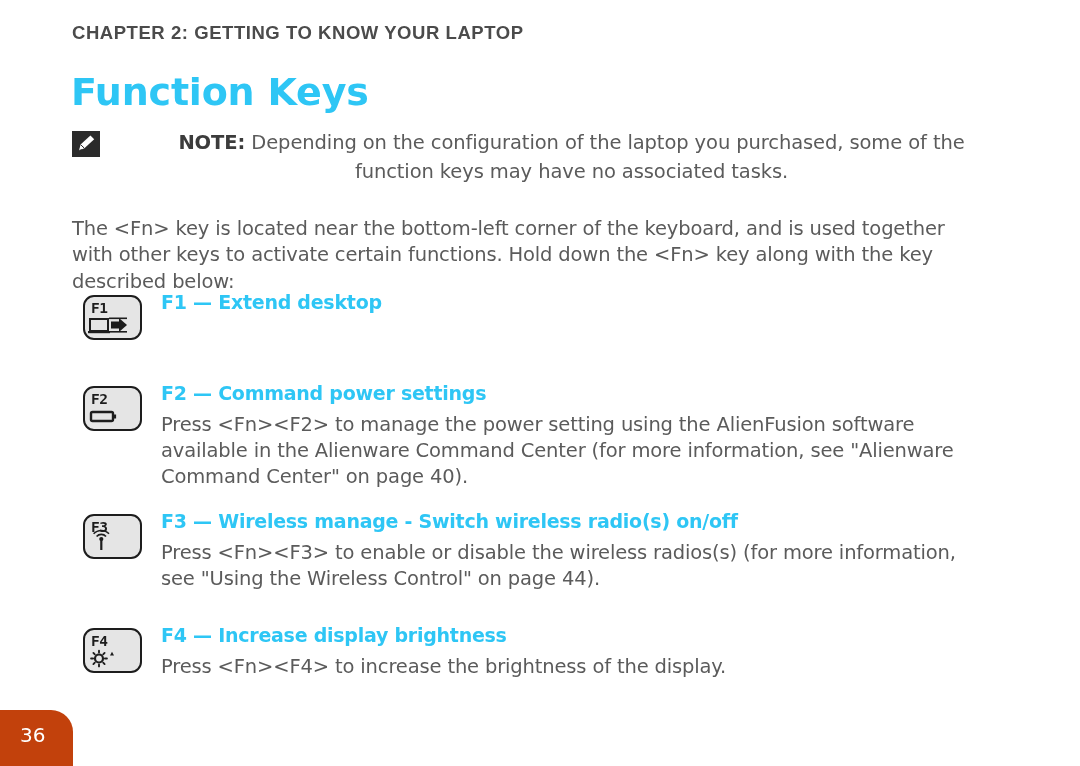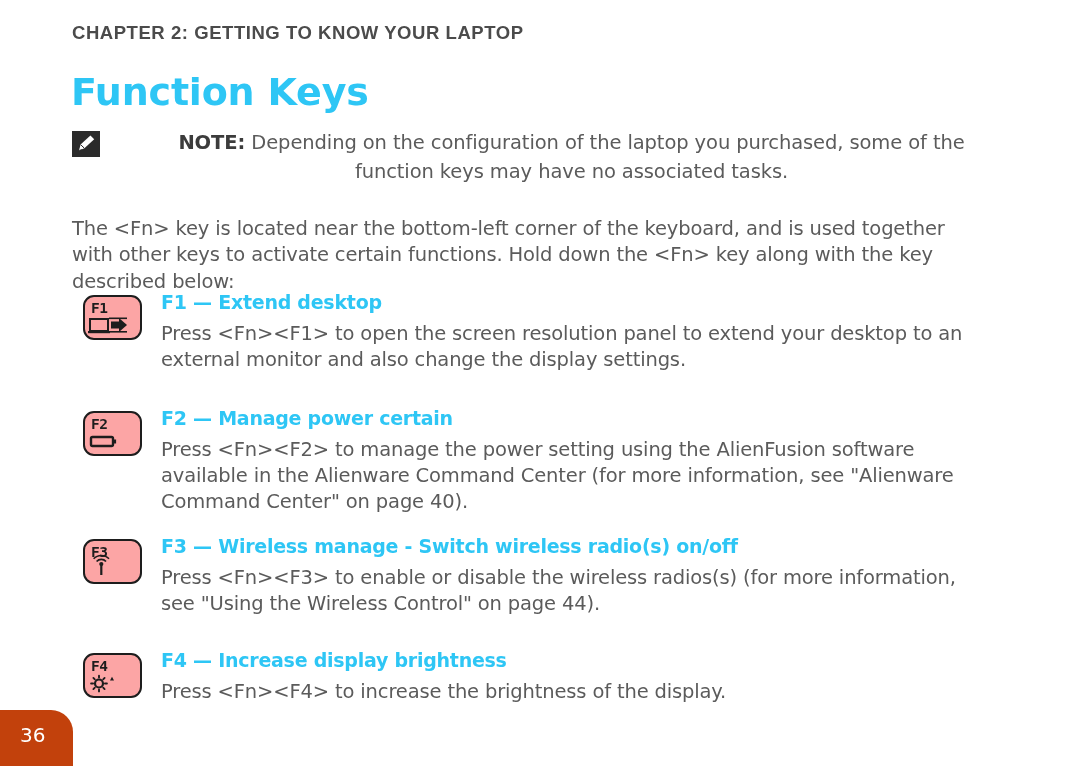--- a/index.html
+++ b/index.html
@@ -108,21 +108,21 @@
 
   .key-cap {
     position: absolute;
     left: 83px;
     top: 5px;
     width: 59px;
     height: 45px;
     border: 2.5px solid #1d1d1d;
     border-radius: 11px;
     box-sizing: border-box;
-    background: #fca5a5;
+    background: #e5e5e5;
   }
   .key-cap svg {
     display: block;
     position: absolute;
     left: 0;
     top: 0;
   }
 
   .fn-heading {
     font-family: "DejaVu Sans", sans-serif;
@@ -198,32 +198,31 @@
           <text x="6" y="16" font-family="DejaVu Sans Mono, monospace" font-size="14.5" font-weight="bold" fill="#1d1d1d" letter-spacing="-0.5">F1</text>
           <rect x="5" y="22" width="18" height="12" fill="none" stroke="#1d1d1d" stroke-width="2"></rect>
           <rect x="3" y="34" width="22" height="2.2" fill="#1d1d1d"></rect>
           <rect x="26" y="24.5" width="10" height="7" fill="#1d1d1d"></rect>
           <path d="M34 21 L42 28 L34 35 Z" fill="#1d1d1d"></path>
           <rect x="24" y="20.5" width="18" height="1.6" fill="#1d1d1d"></rect>
           <rect x="24" y="34" width="18" height="1.6" fill="#1d1d1d"></rect>
         </svg>
       </span>
       <h3 class="fn-heading">F1 — Extend desktop</h3>
-      <p class="fn-body">Press &lt;Fn&gt;&lt;F1&gt; to open the screen resolution panel to extend your desktop to an external monitor and also change the display settings.</p>
     </div>
 
     <div class="fn-entry e2">
       <span class="key-cap">
         <svg width="54" height="40" viewBox="0 0 54 40" aria-hidden="true">
           <text x="6" y="16" font-family="DejaVu Sans Mono, monospace" font-size="14.5" font-weight="bold" fill="#1d1d1d" letter-spacing="-0.5">F2</text>
           <rect x="6" y="24" width="22" height="9" rx="1.5" fill="none" stroke="#1d1d1d" stroke-width="2.4"></rect>
           <rect x="28.5" y="26.5" width="2.6" height="4" fill="#1d1d1d"></rect>
         </svg>
       </span>
-      <h3 class="fn-heading">F2 — Manage power certain</h3>
+      <h3 class="fn-heading">F2 — Command power settings</h3>
       <p class="fn-body">Press &lt;Fn&gt;&lt;F2&gt; to manage the power setting using the AlienFusion software available in the Alienware Command Center (for more information, see "Alienware Command Center" on page 40).</p>
     </div>
 
     <div class="fn-entry e3">
       <span class="key-cap">
         <svg width="54" height="40" viewBox="0 0 54 40" aria-hidden="true">
           <text x="6" y="16" font-family="DejaVu Sans Mono, monospace" font-size="14.5" font-weight="bold" fill="#1d1d1d" letter-spacing="-0.5">F3</text>
           <rect x="15.2" y="24" width="2.2" height="10" fill="#1d1d1d"></rect>
           <circle cx="16.3" cy="23" r="2.1" fill="#1d1d1d"></circle>
           <path d="M11.6 20.5 A6.3 6.3 0 0 1 21 20.5" fill="none" stroke="#1d1d1d" stroke-width="1.7"></path>

